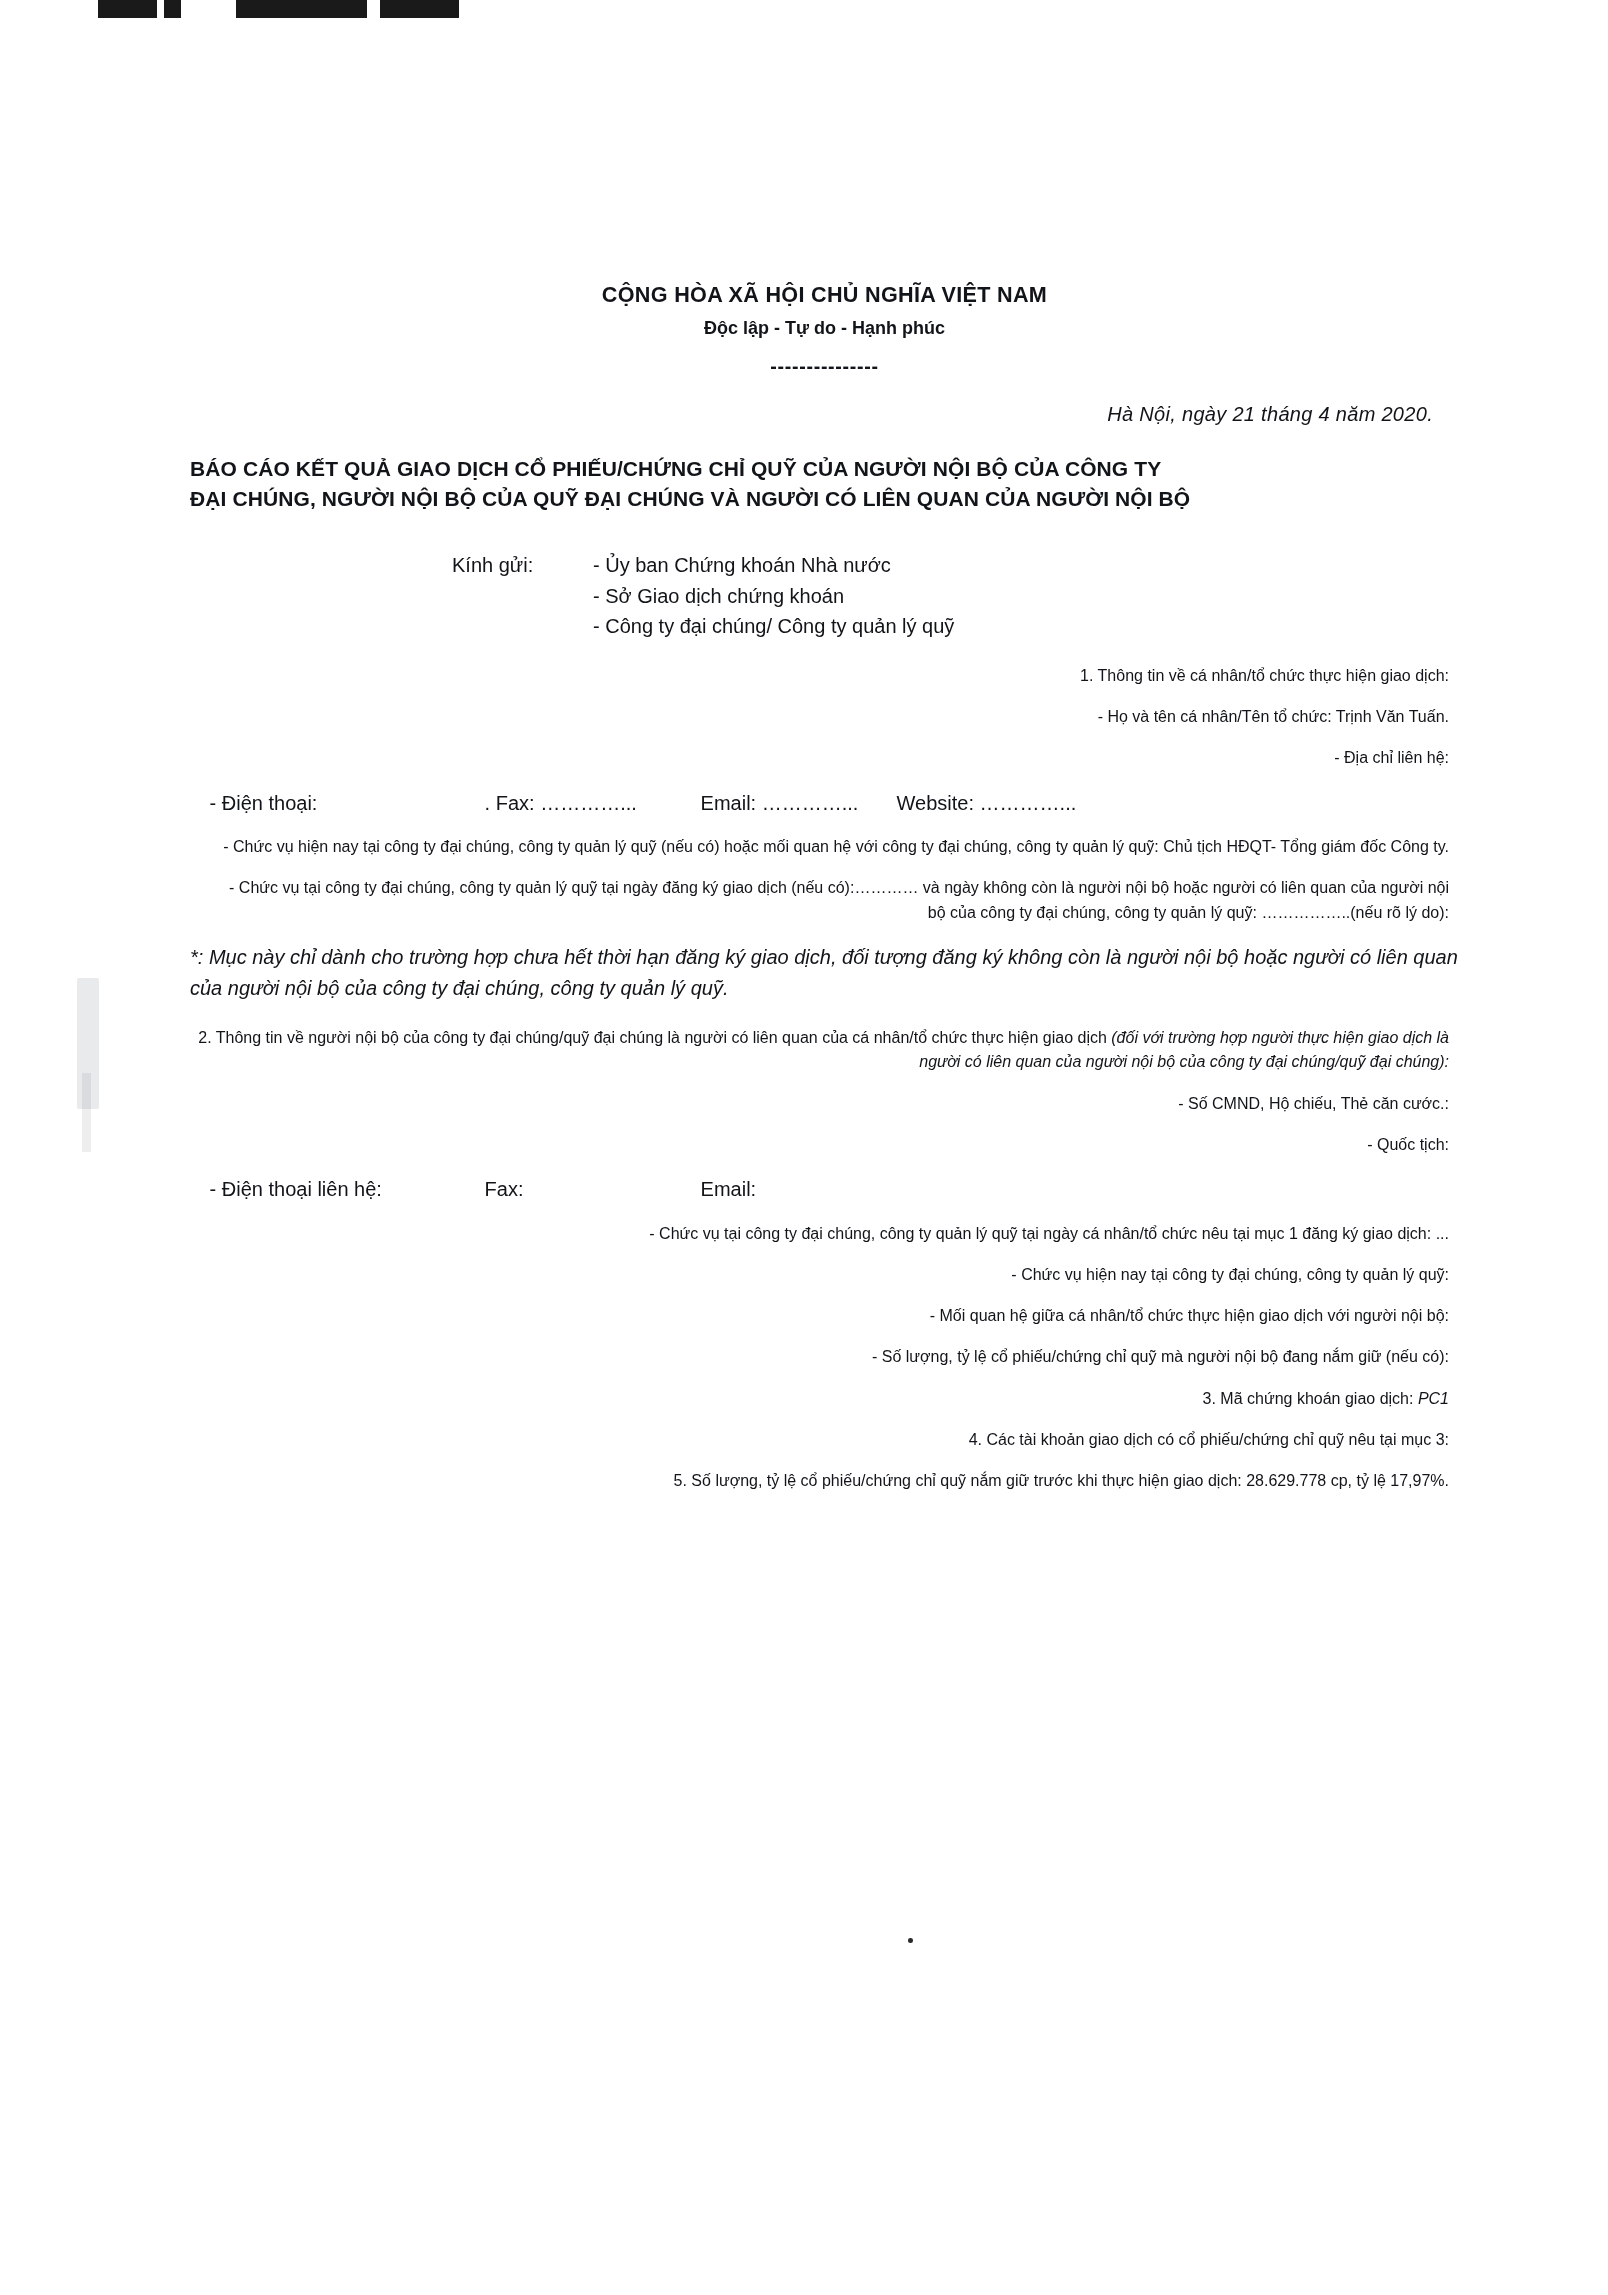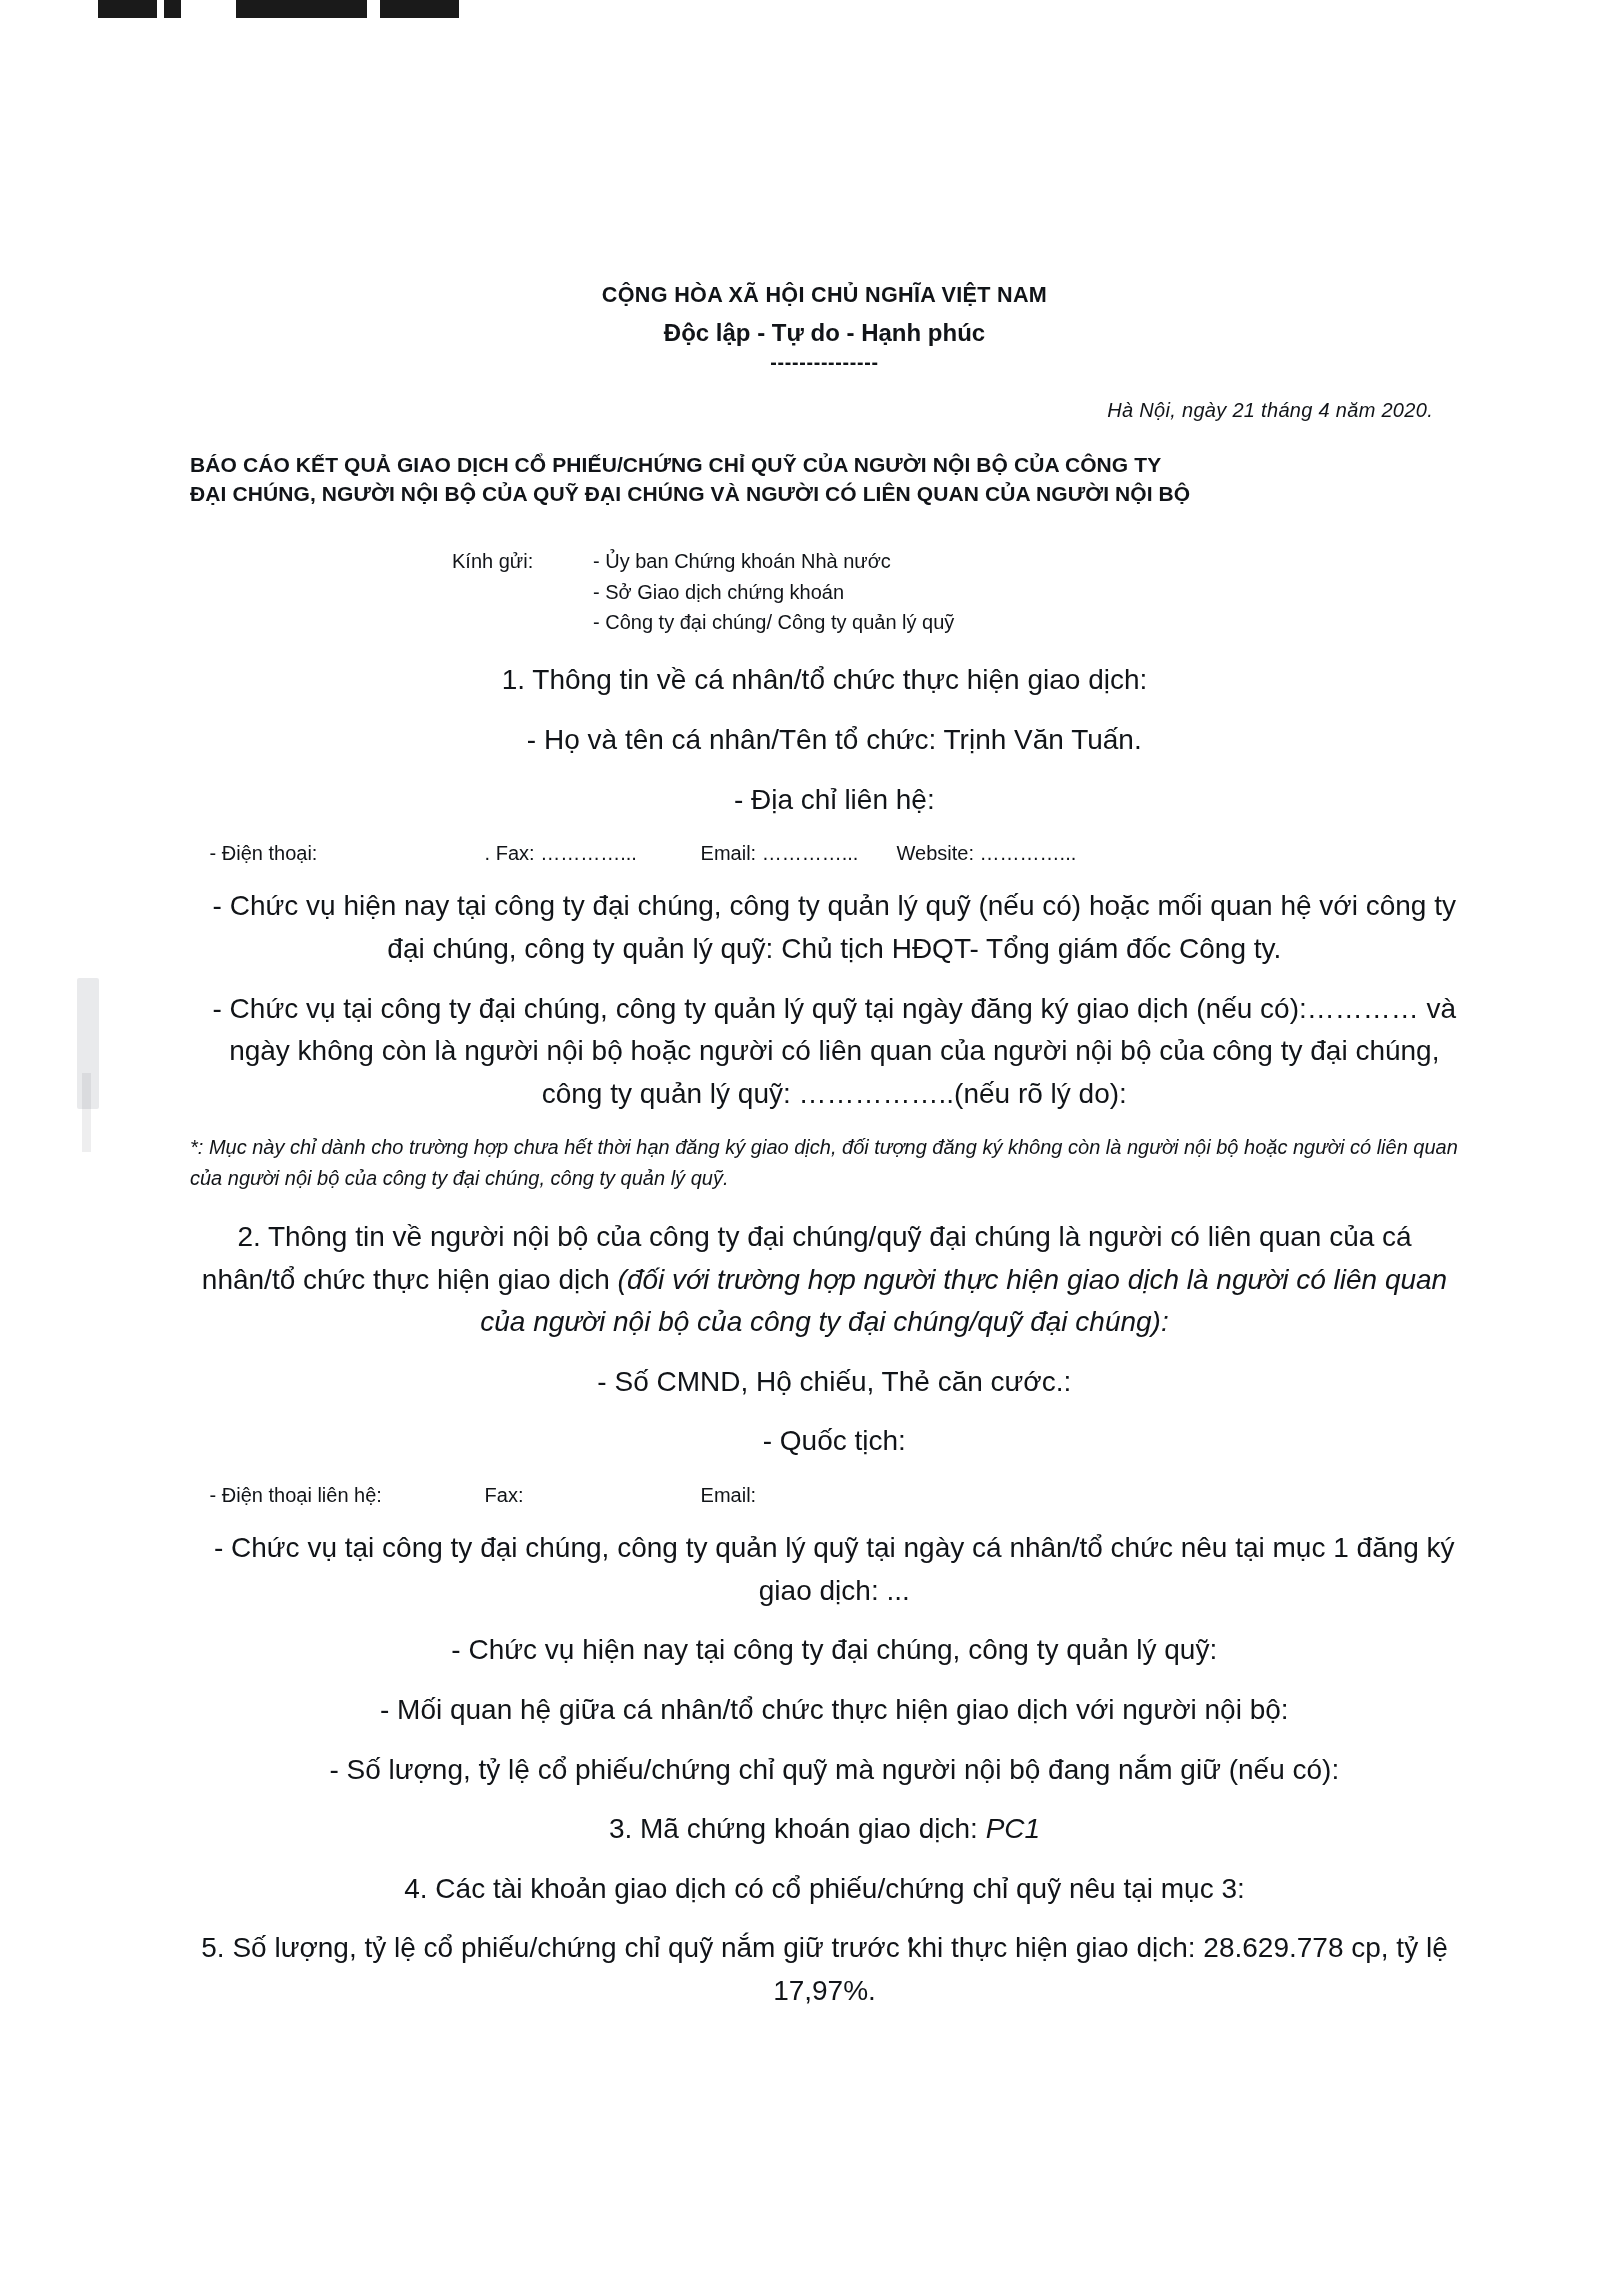--- a/index.html
+++ b/index.html
@@ -44,23 +44,23 @@
   .center { text-align: center; }
 
   .nation-title {
     font-size: 21.6px;
     font-weight: bold;
     letter-spacing: 0.3px;
     margin: 0 0 7.9px 0;
     line-height: 1.3;
   }
   .nation-sub {
-    font-size: 24px;
-    font-weight: bold;
-    margin: 0 0 3px 0;
+    font-size: 18px;
+    font-weight: bold;
+    margin: 0 0 15px 0;
     line-height: 1.3;
   }
   .rule {
     font-size: 19.6px;
     letter-spacing: 0.7px;
     margin: 0 0 25px 0;
     font-weight: bold;
   }
 
   .dateline {
@@ -94,24 +94,24 @@
     flex: none;
   }
   .recipients .rec-list {
     flex: 1;
   }
   .recipients .rec-list div {
     white-space: nowrap;
   }
 
   p.line {
-    font-size: 28px;
+    font-size: 16px;
     line-height: 1.52;
-    margin: 0 0 17px 0;
-    text-align: center;
+    margin: 0 10px 17px 0;
+    text-align: right;
   }
   p.indent {
     padding-left: 19.6px;
   }
   .it { font-style: italic; }
   .gap-lg { margin-bottom: 39px; }
 
   .flexline {
     display: flex;
     font-size: 20px;

